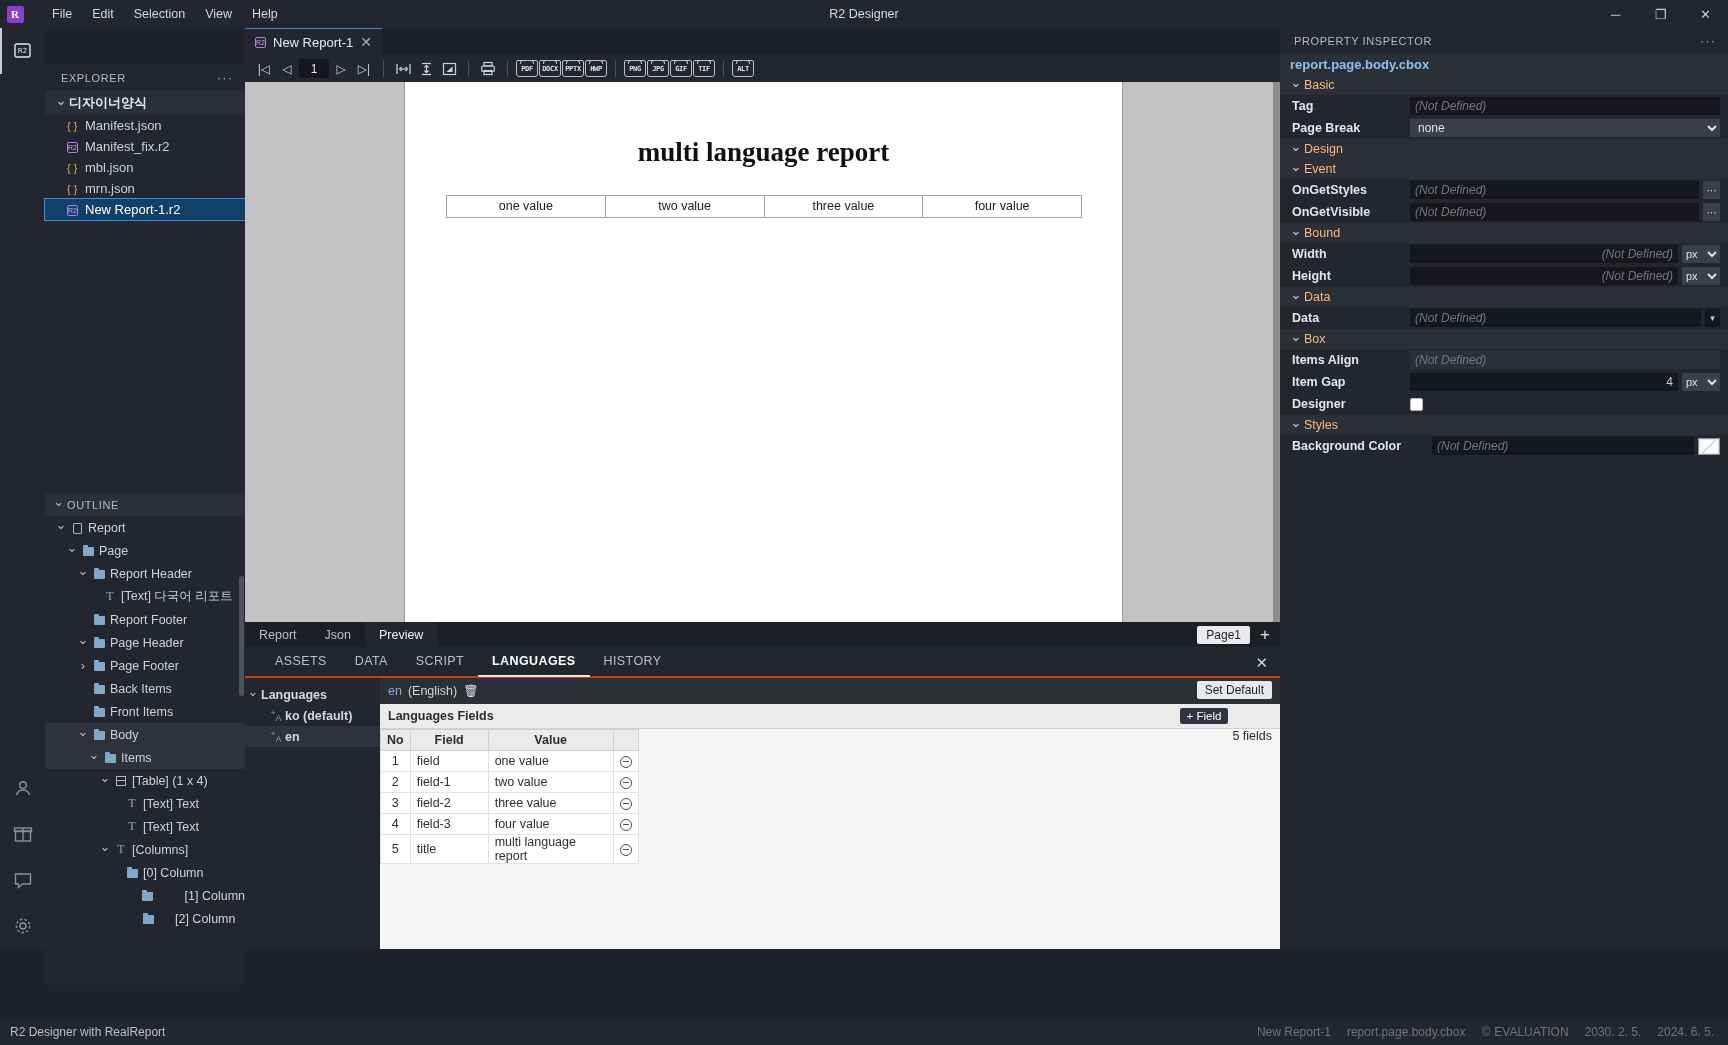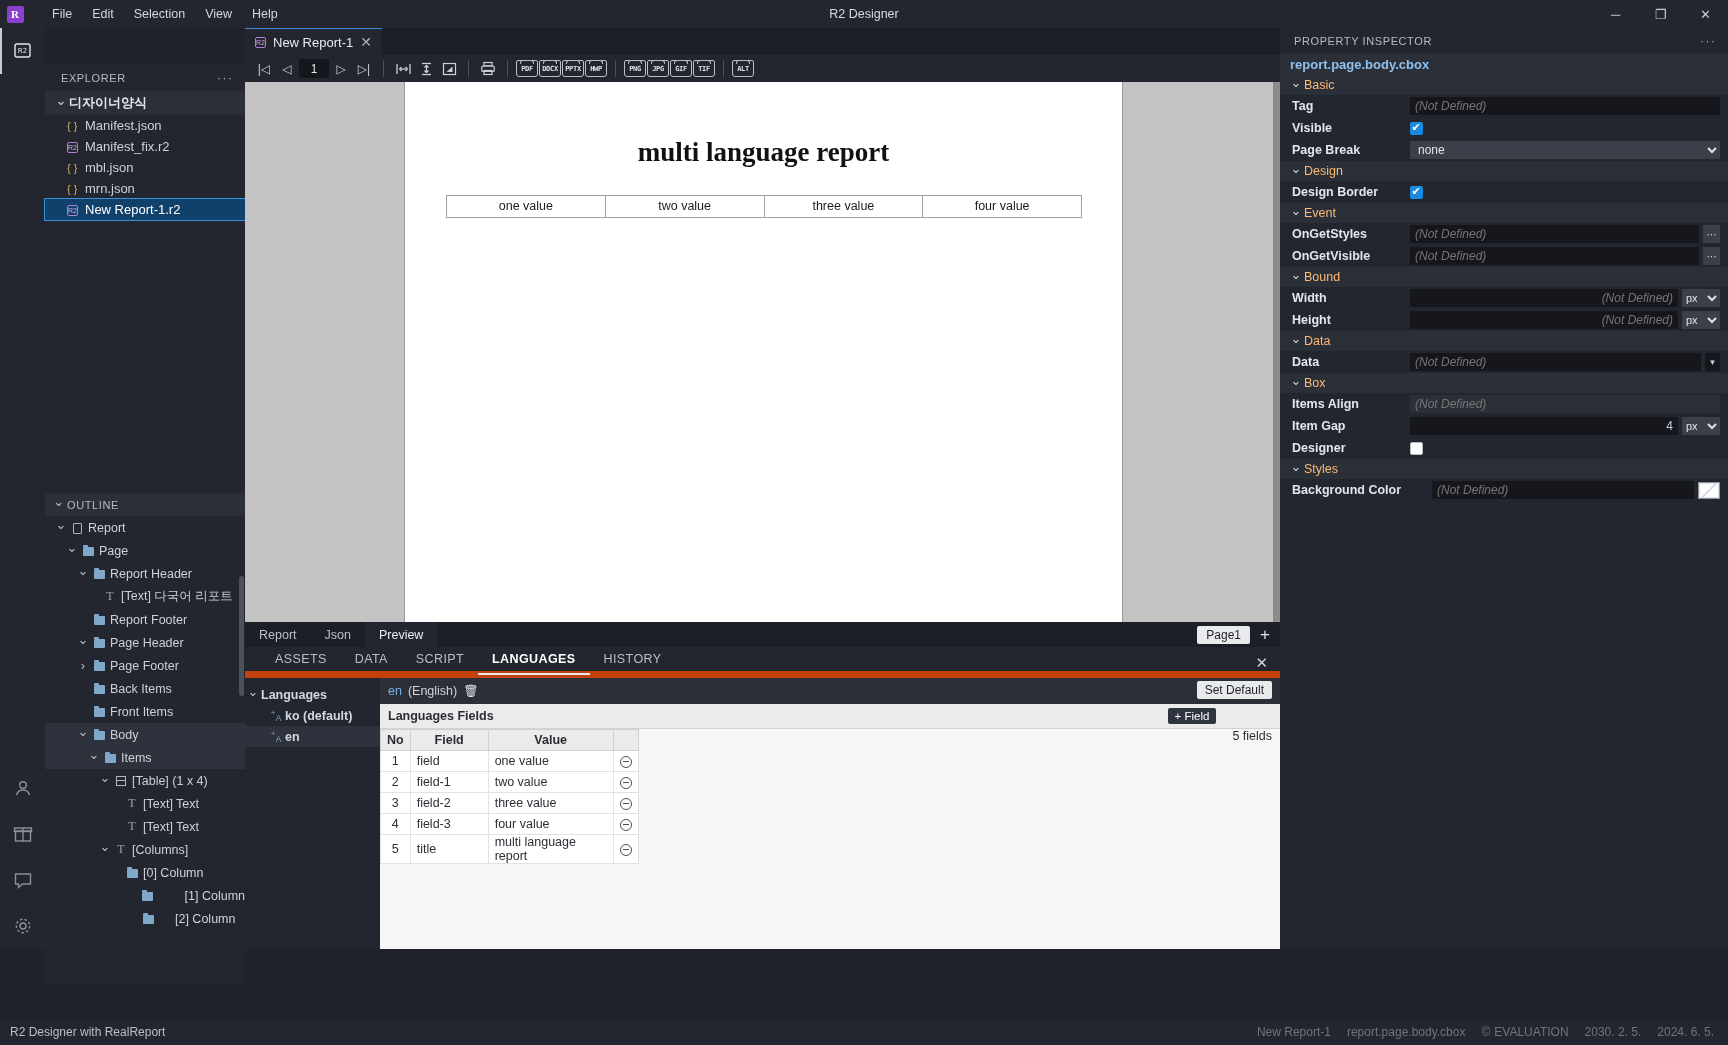--- a/index.html
+++ b/index.html
@@ -200,21 +200,21 @@
     position: absolute; right: 0; top: 0; height: 25px; display: flex; align-items: center; gap: 6px;
     padding-right: 6px;
   }
   .page-chip {
     background: #e9eaec; color: #1e2026; font-size: 12px; padding: 2px 9px; border-radius: 2px;
   }
   .plus-btn { color: #dfe3ea; font-size: 17px; width: 18px; text-align: center; }
 
   .panel-tabs {
     height: 31px; display: flex; align-items: center; gap: 0; padding-left: 16px;
-    border-bottom: 7px solid #c2410c; position: relative; background: #23262e;
+    border-bottom: 2px solid #c2410c; position: relative; background: #23262e;
   }
   .ptab {
     padding: 0 14px; font-size: 12.5px; color: #b9bfc9; height: 31px; line-height: 31px;
     letter-spacing: .4px;
   }
   .ptab.active { color: #fff; font-weight: bold; box-shadow: inset 0 -2px 0 #e6e9ee; }
   .panel-close {
     position: absolute; right: 12px; top: 8px; color: #cfd3dc; font-size: 15px; line-height: 1;
   }
 
@@ -234,21 +234,21 @@
   .trash { color: #e3e6ec; font-size: 12px; }
   .set-default {
     position: absolute; right: 8px; top: 3px; background: #e9eaec; color: #1e2026;
     font-size: 12px; padding: 2px 8px; border-radius: 2px;
   }
   .fields-bar {
     height: 25px; background: #ebebeb; display: flex; align-items: center; padding: 0 8px;
     position: relative; border-bottom: 1px solid #d3d3d3;
   }
   .fields-title { font-size: 12.5px; font-weight: bold; color: #2a2d33; }
-  .fields-right { position: absolute; right: 8px; display: flex; align-items: center; gap: 16px; }
+  .fields-right { position: absolute; right: 8px; display: flex; align-items: center; gap: 4px; }
   .add-field {
     background: #2f3440; color: #fff; font-size: 11.5px; padding: 2px 7px; border-radius: 2px;
   }
   .fields-count { font-size: 12.5px; color: #2a2d33; margin-top: 40px; }
 
   table.ft { border-collapse: collapse; background: #fff; }
   table.ft th {
     background: #ebebeb; font-size: 12.5px; color: #2a2d33; font-weight: bold;
     border: 1px solid #cfcfcf; height: 21px; padding: 0 6px;
   }
@@ -732,41 +732,29 @@
       <span class="chev down"></span>
       <span>Basic</span>
     </div>
     <div class="prow">
       <span class="plabel">Tag</span>
       <span class="pfield">
           <input class="pin nd" placeholder="(Not Defined)" style="">
         </span>
     </div>
     <div class="prow">
-      <span class="plabel">Visible</span>
-      <span class="pfield">
-          <span class="cb"></span>
-        </span>
-    </div>
-    <div class="prow">
       <span class="plabel">Page Break</span>
       <span class="pfield">
           <select class="psel"><option>none</option></select>
         </span>
     </div>
 
     <div class="grp">
       <span class="chev down"></span>
       <span>Design</span>
-    </div>
-    <div class="prow">
-      <span class="plabel">Design Border</span>
-      <span class="pfield">
-          <span class="cb"></span>
-        </span>
     </div>
 
     <div class="grp">
       <span class="chev down"></span>
       <span>Event</span>
     </div>
     <div class="prow">
       <span class="plabel">OnGetStyles</span>
       <span class="pfield">
         <input class="pin nd" placeholder="(Not Defined)" style="">

